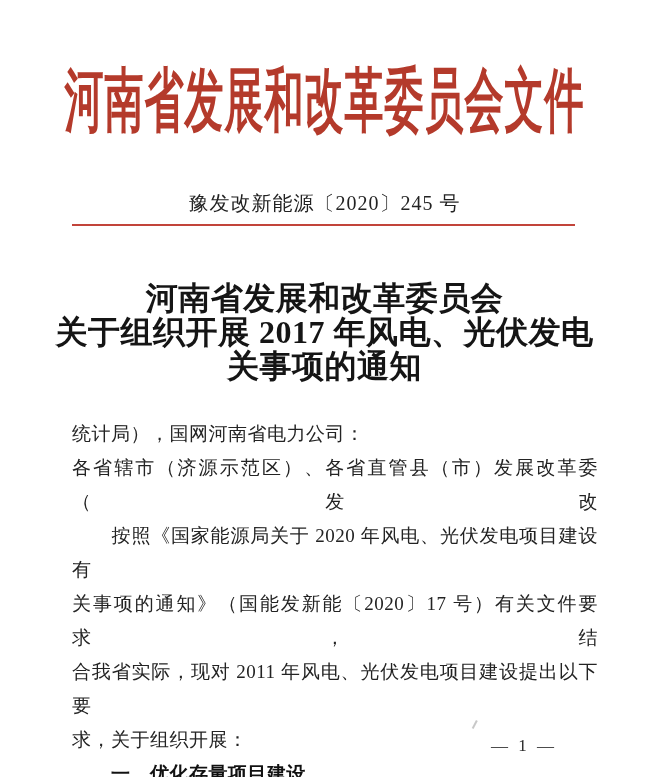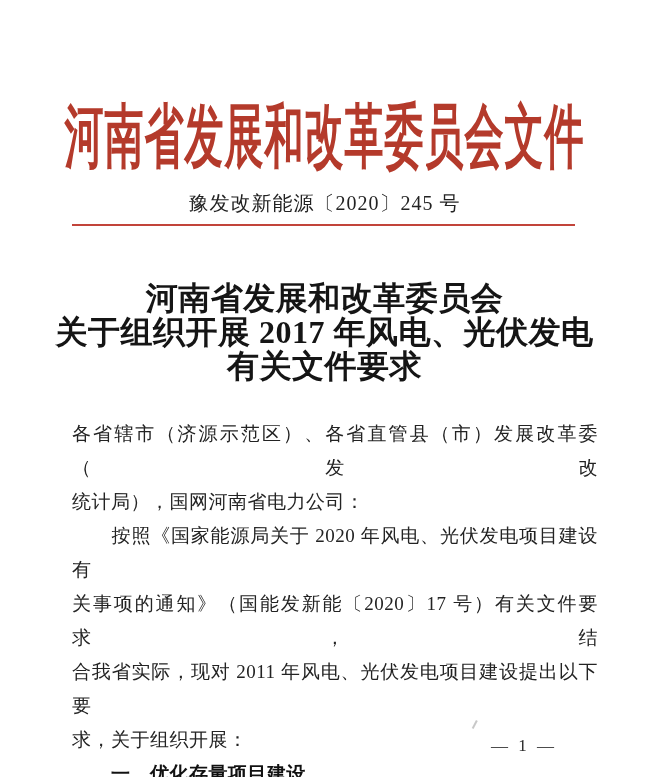--- a/index.html
+++ b/index.html
@@ -20,21 +20,21 @@
     color: var(--text-color, #1d1d1d);
   }
   
   .header-banner {
     position: absolute;
     top: 74px;
     left: 0;
     width: 100%;
     height: 90px;
     display: flex;
-    align-items: flex-end;
+    align-items: flex-start;
     justify-content: center;
   }
   .header-banner .agency {
     font-size: 39px;
     font-weight: bold;
     color: var(--header-red, #b43a2b);
     letter-spacing: 1px;
     white-space: nowrap;
     transform: scaleY(1.78);
     transform-origin: center;
@@ -122,26 +122,26 @@
     <span class="agency">河南省发展和改革委员会文件</span>
   </div>
 
   <div class="doc-number">豫发改新能源〔2020〕245 号</div>
 
   <div class="red-rule"></div>
 
   <div class="doc-title">
     <div class="title-line">河南省发展和改革委员会</div>
     <div class="title-line">关于组织开展 2017 年风电、光伏发电</div>
-    <div class="title-line">有关文件要求</div>
+    <div class="title-line">关事项的通知</div>
   </div>
 
   <div class="doc-body">
+    <div class="body-line">统计局），国网河南省电力公司：</div>
     <div class="body-line l-full">各省辖市（济源示范区）、各省直管县（市）发展改革委（发改</div>
-    <div class="body-line">统计局），国网河南省电力公司：</div>
     <div class="body-line l-full">　　按照《国家能源局关于 2020 年风电、光伏发电项目建设有</div>
     <div class="body-line l-full">关事项的通知》（国能发新能〔2020〕17 号）有关文件要求，结</div>
     <div class="body-line l-full">合我省实际，现对 2011 年风电、光伏发电项目建设提出以下要</div>
     <div class="body-line">求，关于组织开展：</div>
     <div class="body-line l-head">　　一、优化存量项目建设</div>
 
   </div>
 
   <div class="scan-speck"></div>
 

